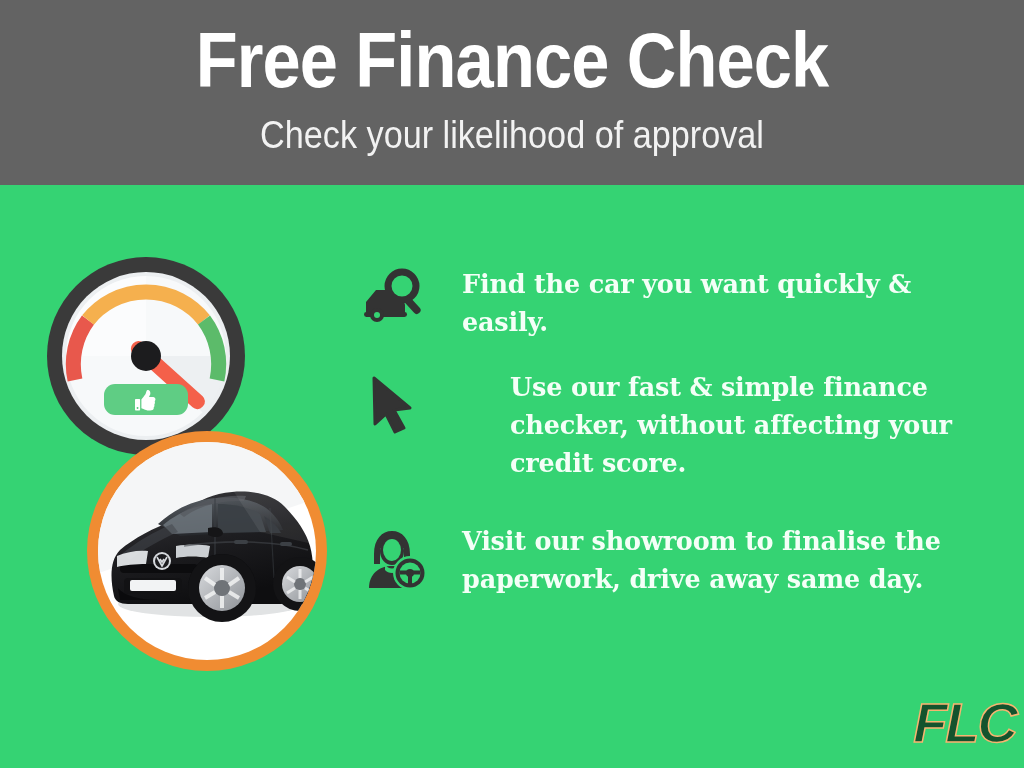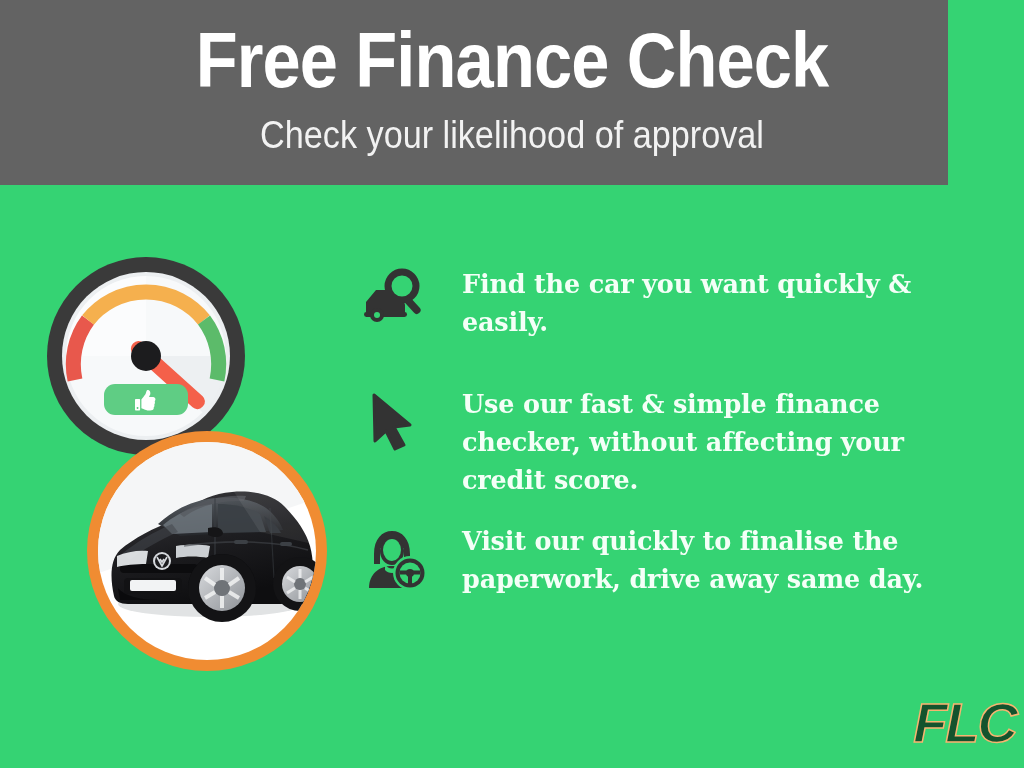--- a/index.html
+++ b/index.html
@@ -15,21 +15,21 @@
     width: 1024px;
     height: 768px;
     overflow: hidden;
     background: #35d373;
   }
 
   
   #header {
     position: absolute;
     left: 0; top: 0;
-    width: 948px;
+    width: 1024px;
     height: 185px;
     background: #636363;
     text-align: center;
   }
   #header-title {
     position: absolute;
     left: 0; top: 16px;
     width: 1024px;
     font-family: "Liberation Sans Narrow", "Liberation Sans", sans-serif;
     font-size: 78px;
@@ -69,21 +69,21 @@
 
   
   .feature {
     position: absolute;
     left: 358px;
     width: 620px;
     display: flex;
     align-items: flex-start;
   }
   #feature-0 { top: 262px; align-items: center; }
-  #feature-1 { top: 385px; }
+  #feature-1 { top: 368px; gap: 48px; }
   #feature-2 { top: 522px; }
 
   .feature-icon {
     width: 74px;
     min-width: 74px;
     height: 78px;
     display: flex;
     align-items: flex-start;
     justify-content: center;
     padding-top: 4px;
@@ -297,20 +297,20 @@
 
           <circle cx="47" cy="47" r="17" fill="#35d373"></circle>
           <circle cx="47" cy="47" r="14.5" fill="#333333"></circle>
           <circle cx="47" cy="47" r="10.5" fill="#35d373"></circle>
           <circle cx="47" cy="47" r="4" fill="#333333"></circle>
           <rect x="36.5" y="44.5" width="21" height="4" fill="#333333"></rect>
           <rect x="45" y="47" width="4" height="11" fill="#333333"></rect>
         </g>
       </svg>
     </div>
-    <div class="feature-text">Visit our quickly to finalise the paperwork, drive away same day.</div>
+    <div class="feature-text">Visit our showroom to finalise the paperwork, drive away same day.</div>
   </div>
 
   <div id="logo">
     <div id="logo-text">FLC</div>
   </div>
 
 </div>
 
 </body></html>

